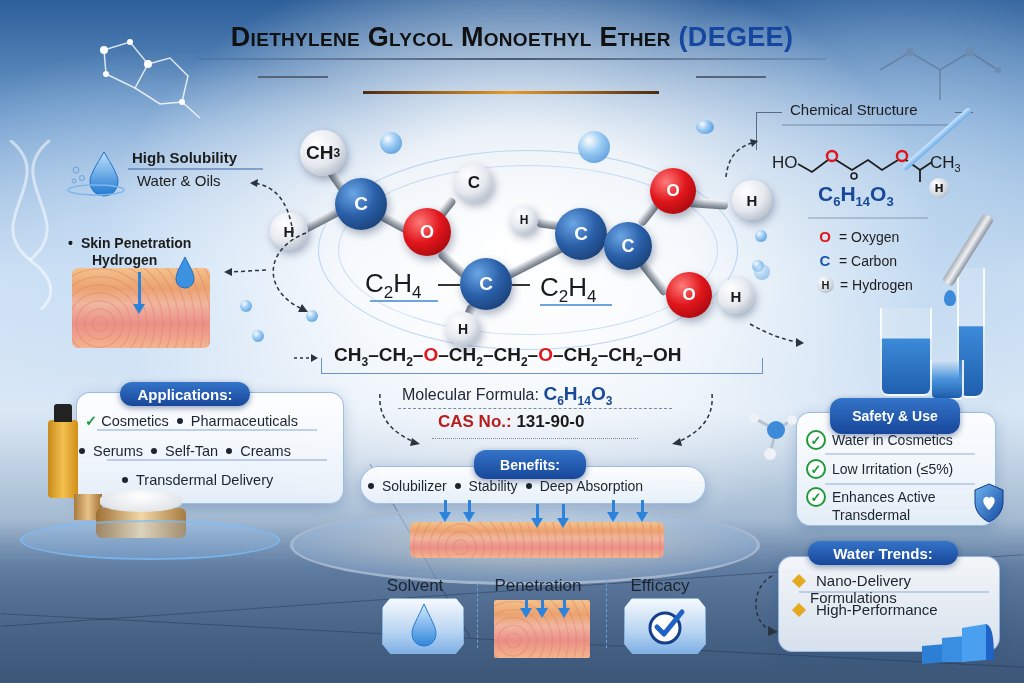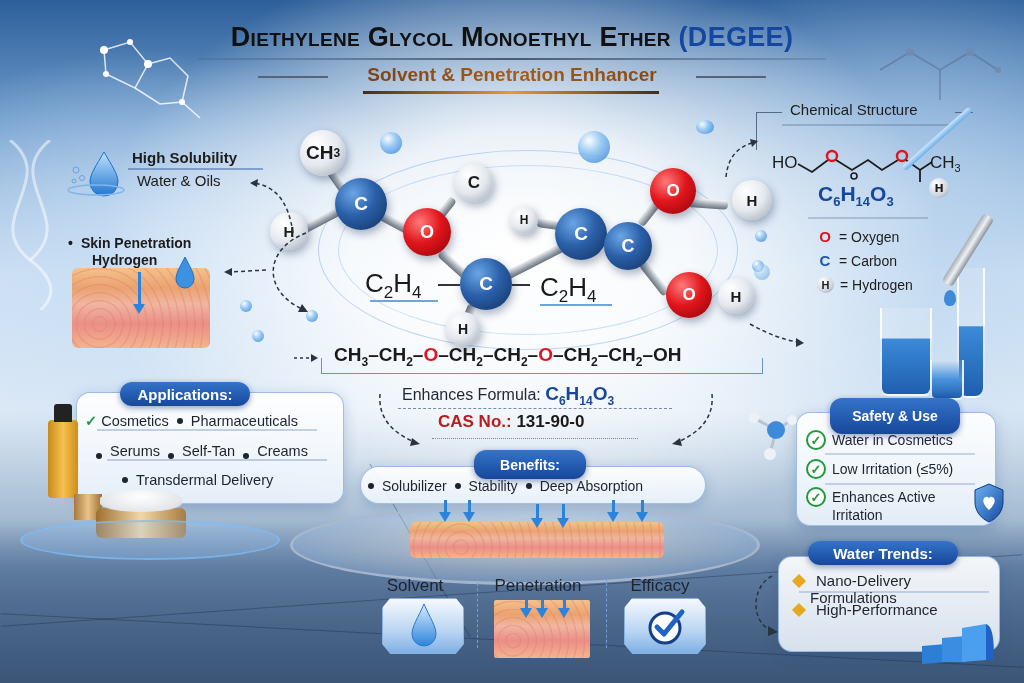--- a/index.html
+++ b/index.html
@@ -242,21 +242,20 @@
 </svg>
 
 <div class="title">
   <span>Diethylene Glycol Monoethyl Ether</span>
   <span class="accent">(DEGEE)</span>
 </div>
 <div class="title-rule"></div>
 <div class="subtitle-wrap">
   <div class="subtitle-wing" style="left:0;"></div>
   <div class="subtitle-wing" style="right:0;"></div>
-  <div class="subtitle">Solvent &amp; Penetration Enhancer</div>
   <div class="subtitle-underline"></div>
 </div>
 
 <div class="abs" style="left:318px;top:150px;width:420px;height:200px;border-radius:50%;border:1.5px solid rgba(120,170,230,0.45);"></div>
 <div class="abs" style="left:338px;top:165px;width:380px;height:170px;border-radius:50%;border:1px solid rgba(120,170,230,0.35);"></div>
 
 <div class="bond" style="left:330px;top:166px;width:40px;transform:rotate(55deg);"></div>
 <div class="bond" style="left:302px;top:226px;width:50px;transform:rotate(-28deg);"></div>
 <div class="bond" style="left:375px;top:208px;width:55px;transform:rotate(28deg);"></div>
 <div class="bond" style="left:430px;top:224px;width:38px;transform:rotate(-52deg);"></div>
@@ -399,21 +398,21 @@
 <div class="formula-line">
   <span>CH</span><sub>3</sub><span>–CH</span><sub>2</sub><span>–</span><span class="ox">O</span><span>–CH</span><sub>2</sub><span>–CH</span><sub>2</sub><span>–</span><span class="ox">O</span><span>–CH</span><sub>2</sub><span>–CH</span><sub>2</sub><span>–OH</span>
 </div>
 <div class="formula-box"></div>
 <svg class="abs" style="left:292px;top:350px;" width="30" height="16">
   <path d="M2,8 L20,8" stroke="#2a3340" stroke-width="1.5" stroke-dasharray="3,3"></path>
     <polygon points="26,8 19,4 19,12" fill="#2a3340"></polygon>
 </svg>
 
 <div class="mf-line">
-  <span>Enhances Formula:</span>
+  <span>Molecular Formula:</span>
   <span class="mf-val"><span>C</span><sub>6</sub><span>H</span><sub>14</sub><span>O</span><sub>3</sub></span>
 </div>
 <div class="dash-rule" style="left:398px;top:408px;width:274px;"></div>
 <div class="cas-line">
   <span class="cas-label">CAS No.:</span>
   <span class="cas-val">131-90-0</span>
 </div>
 <div class="dash-rule" style="left:432px;top:438px;width:206px;border-top-style:dotted;"></div>
 <svg class="abs" style="left:378px;top:392px;" width="50" height="60">
   <path d="M2,2 C0,26 14,40 36,50" stroke="#2a3340" stroke-width="1.5" stroke-dasharray="4,3" fill="none"></path>
@@ -428,21 +427,21 @@
   <div class="rule" style="left:20px;top:36px;width:220px;background:rgba(90,130,190,0.35);"></div>
   <div class="rule" style="left:30px;top:66px;width:220px;background:rgba(90,130,190,0.35);"></div>
 </div>
 <div class="pill" style="left:120px;top:382px;width:130px;height:24px;font-size:15px;">Applications:</div>
 <div class="card-row" style="left:85px;top:413px;font-size:14.5px;">
   <span class="check" style="margin-right:4px;">✓</span>
   <span>Cosmetics</span>
   <span class="dot"></span>
   <span>Pharmaceuticals</span>
 </div>
-<div class="card-row" style="left:94px;top:443px;font-size:14.5px;align-items:flex-end;">
+<div class="card-row" style="left:77px;top:443px;font-size:14.5px;">
   <span class="dot" style="margin-left:2px;"></span>
   <span>Serums</span>
   <span class="dot"></span>
   <span>Self-Tan</span>
   <span class="dot"></span>
   <span>Creams</span>
 </div>
 <div class="card-row" style="left:114px;top:472px;font-size:14.5px;">
   <span class="dot"></span>
   <span>Transdermal Delivery</span>
@@ -521,21 +520,21 @@
     <span>Water in Cosmetics</span>
 </div>
 <div class="card-row" style="left:806px;top:459px;font-size:14px;">
   <span class="check-circle">✓</span>
     <span>Low Irritation (≤5%)</span>
 </div>
 <div class="card-row" style="left:806px;top:487px;font-size:14px;">
   <span class="check-circle">✓</span>
     <span>Enhances Active</span>
 </div>
-<div class="card-row" style="left:832px;top:507px;font-size:14px;">Irritation</div>
+<div class="card-row" style="left:832px;top:507px;font-size:14px;">Transdermal</div>
 <svg class="abs" style="left:972px;top:482px;" width="34" height="42">
   <defs>
       <linearGradient id="sg" x1="0" y1="0" x2="1" y2="1">
         <stop offset="0" stop-color="#6fb4f2"></stop>
         <stop offset="1" stop-color="#1548a0"></stop>
       </linearGradient>
     </defs>
   <path d="M17,2 L31,8 L31,20 C31,30 24,37 17,40 C10,37 3,30 3,20 L3,8 Z" fill="url(#sg)" stroke="#0f3b86" stroke-width="1"></path>
   <path d="M17,28 C10,22 10,16 14,15 C16,14 17,16 17,17 C17,16 18,14 20,15 C24,16 24,22 17,28 Z" fill="#fff"></path>
 </svg>

